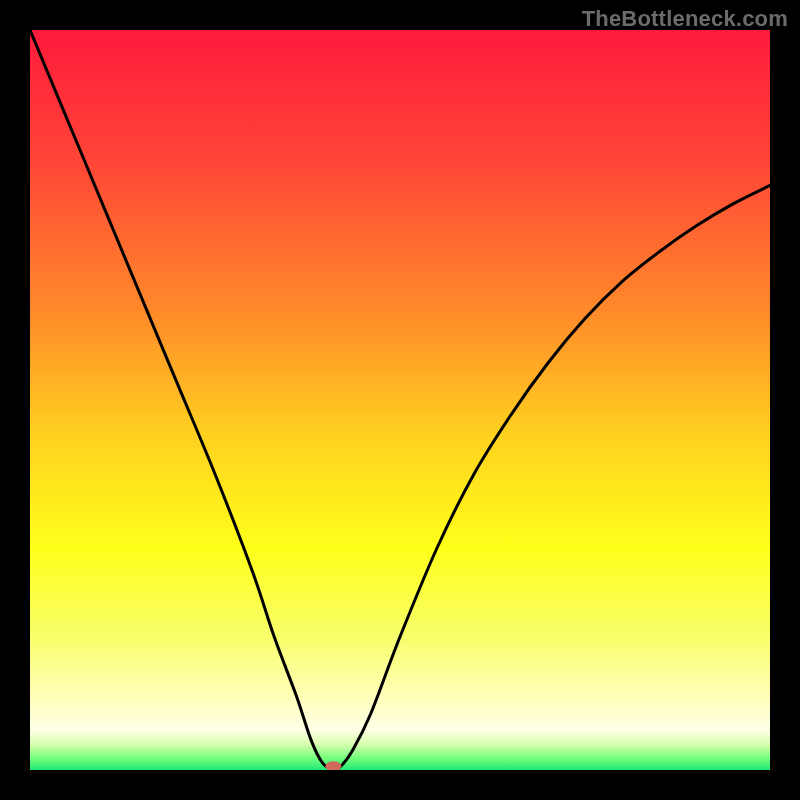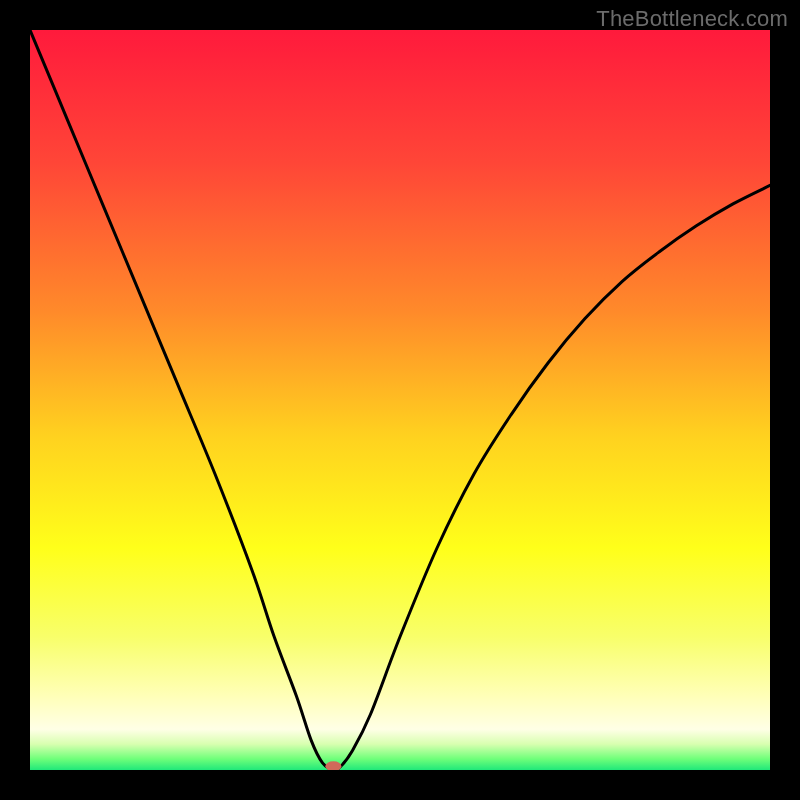--- a/index.html
+++ b/index.html
@@ -25,21 +25,21 @@
     top: 0;
     width: 740px;
     height: 740px;
   }
   .watermark {
     position: absolute;
     top: 6px;
     right: 12px;
     color: #6b6b6b;
     font-size: 22px;
-    font-weight: 400;
+    font-weight: 700;
     letter-spacing: 0.2px;
   }
   svg {
     display: block;
   }
 </style>
 </head>
 <body>
 
 <div class="watermark">TheBottleneck.com</div>

